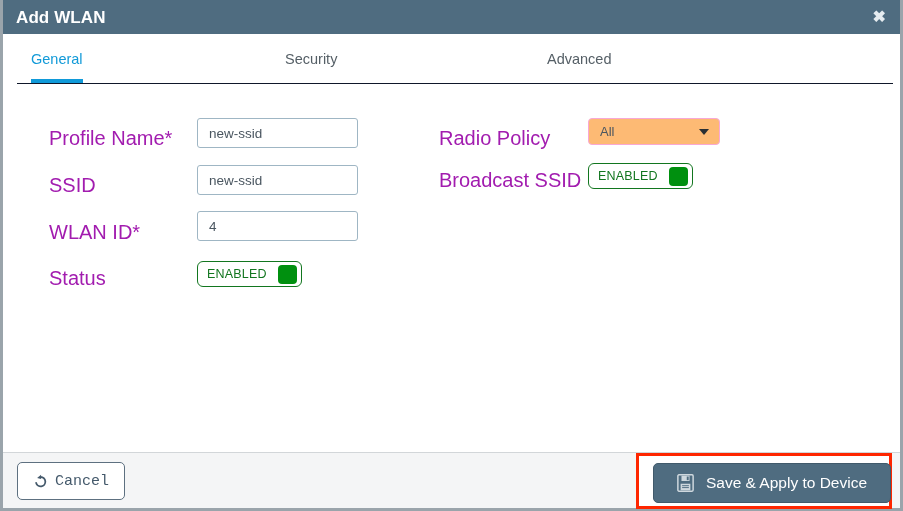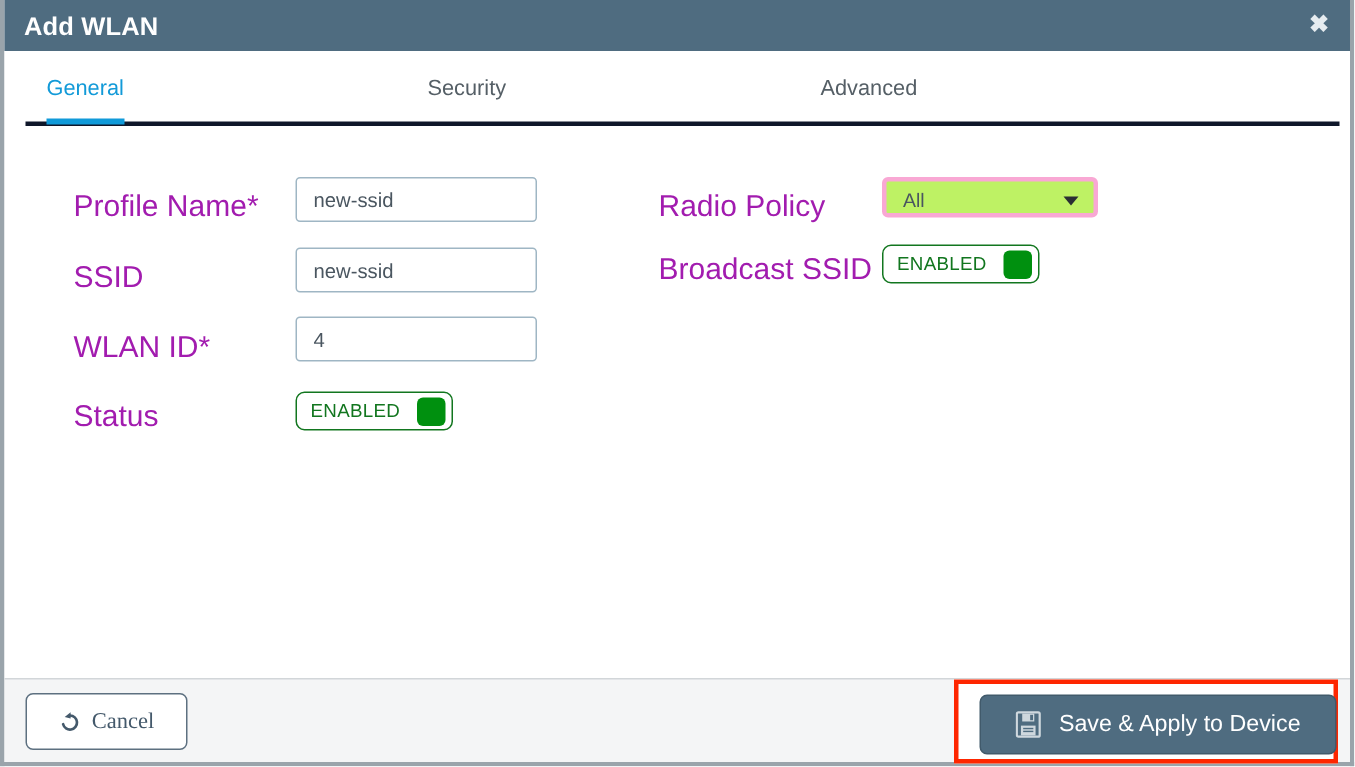--- a/index.html
+++ b/index.html
@@ -76,21 +76,21 @@
     overflow: hidden;
   }
 
   
   .tabs {
     position: absolute;
     left: 14px;
     top: 14px;
     width: 876px;
     height: 36px;
-    border-bottom: 3px solid #0f172a;
+    border-bottom: 1px solid #0f172a;
     box-sizing: border-box;
   }
   .tab {
     position: absolute;
     top: 0;
     height: 35px;
     font-size: 14.5px;
     color: #555f66;
     cursor: pointer;
     user-select: none;
@@ -148,26 +148,26 @@
   }
   .in-profile { left: 194px; top: 12px; }
   .in-ssid    { left: 194px; top: 59px; }
   .in-wlanid  { left: 194px; top: 105px; }
 
   
   .select-wrap {
     position: absolute;
     left: 585px;
     top: 12px;
-    width: 144px;
+    width: 132px;
     height: 27px;
     box-sizing: border-box;
-    border: 3px solid #f9a8d4;
+    border: 1px solid #f9a8d4;
     border-radius: 4px;
-    background: #bef264;
+    background: #fdba74;
     cursor: pointer;
   }
   .select-value {
     position: absolute;
     left: 11px;
     top: 6px;
     font-size: 13px;
     color: #4a5660;
     line-height: 1;
   }
@@ -226,21 +226,21 @@
     position: absolute;
     left: 14px;
     top: 9px;
     width: 108px;
     height: 38px;
     box-sizing: border-box;
     background: #ffffff;
     border: 1px solid #5d7080;
     border-radius: 5px;
     color: #44596b;
-    font-family: Liberation Serif, serif;
+    font-family: Liberation Mono, monospace;
     font-size: 15px;
     display: flex;
     align-items: center;
     justify-content: center;
     gap: 7px;
     cursor: pointer;
   }
   .btn-save {
     position: absolute;
     left: 14px;

